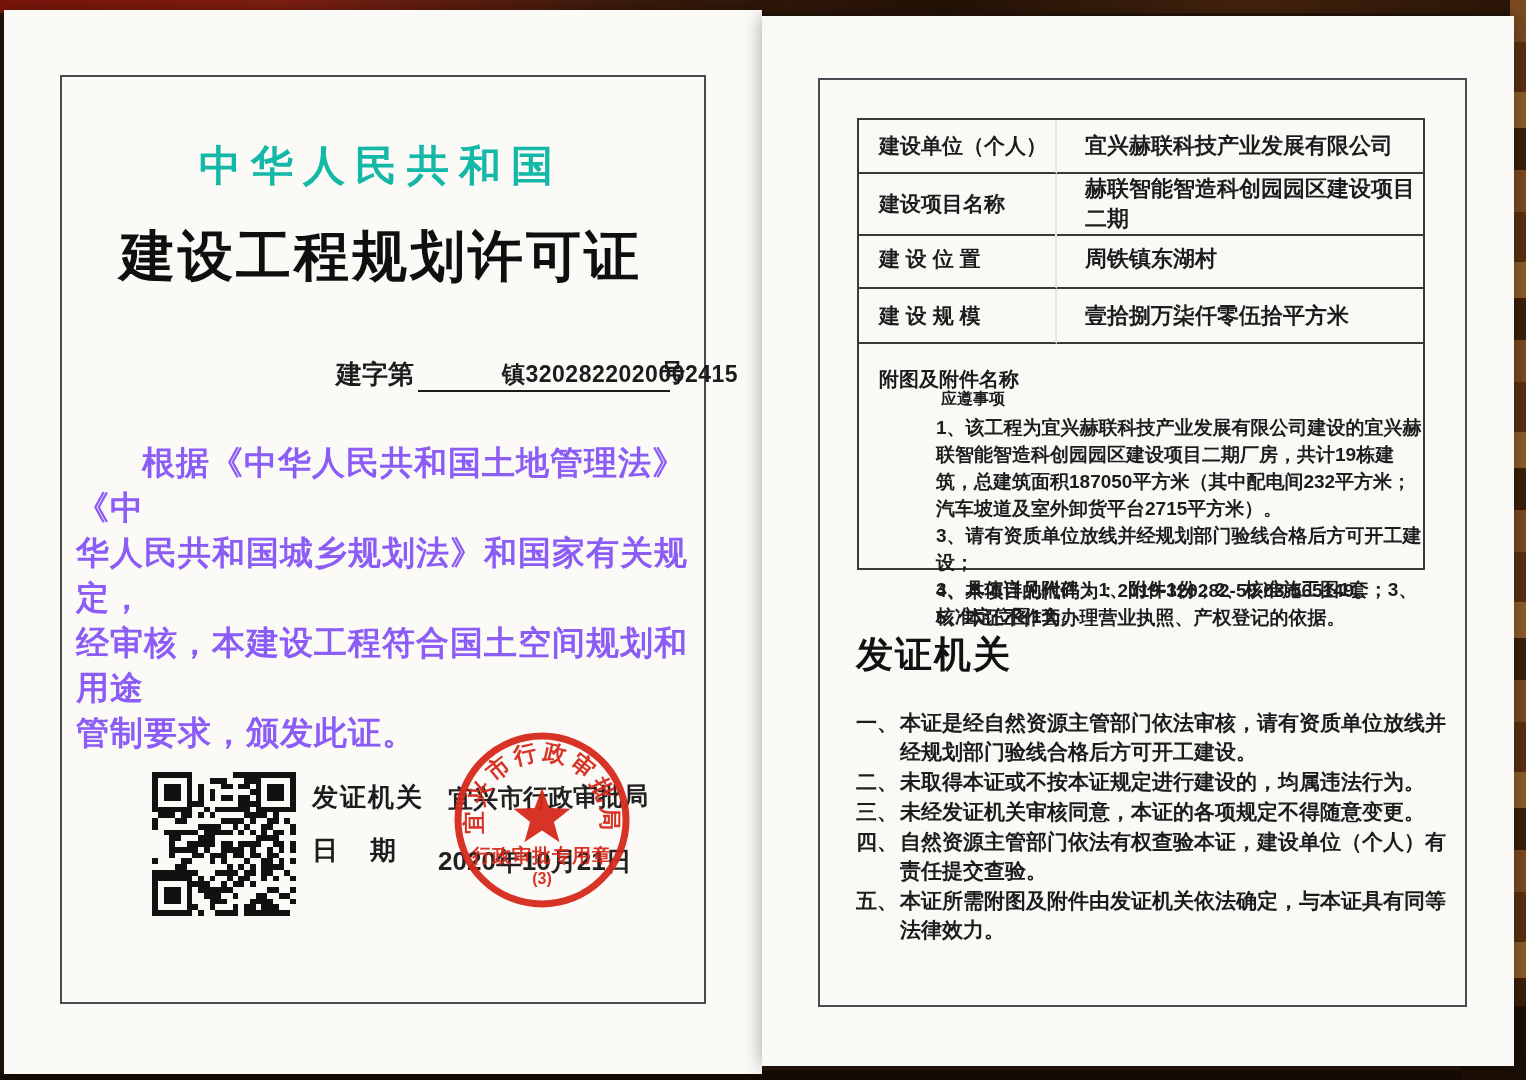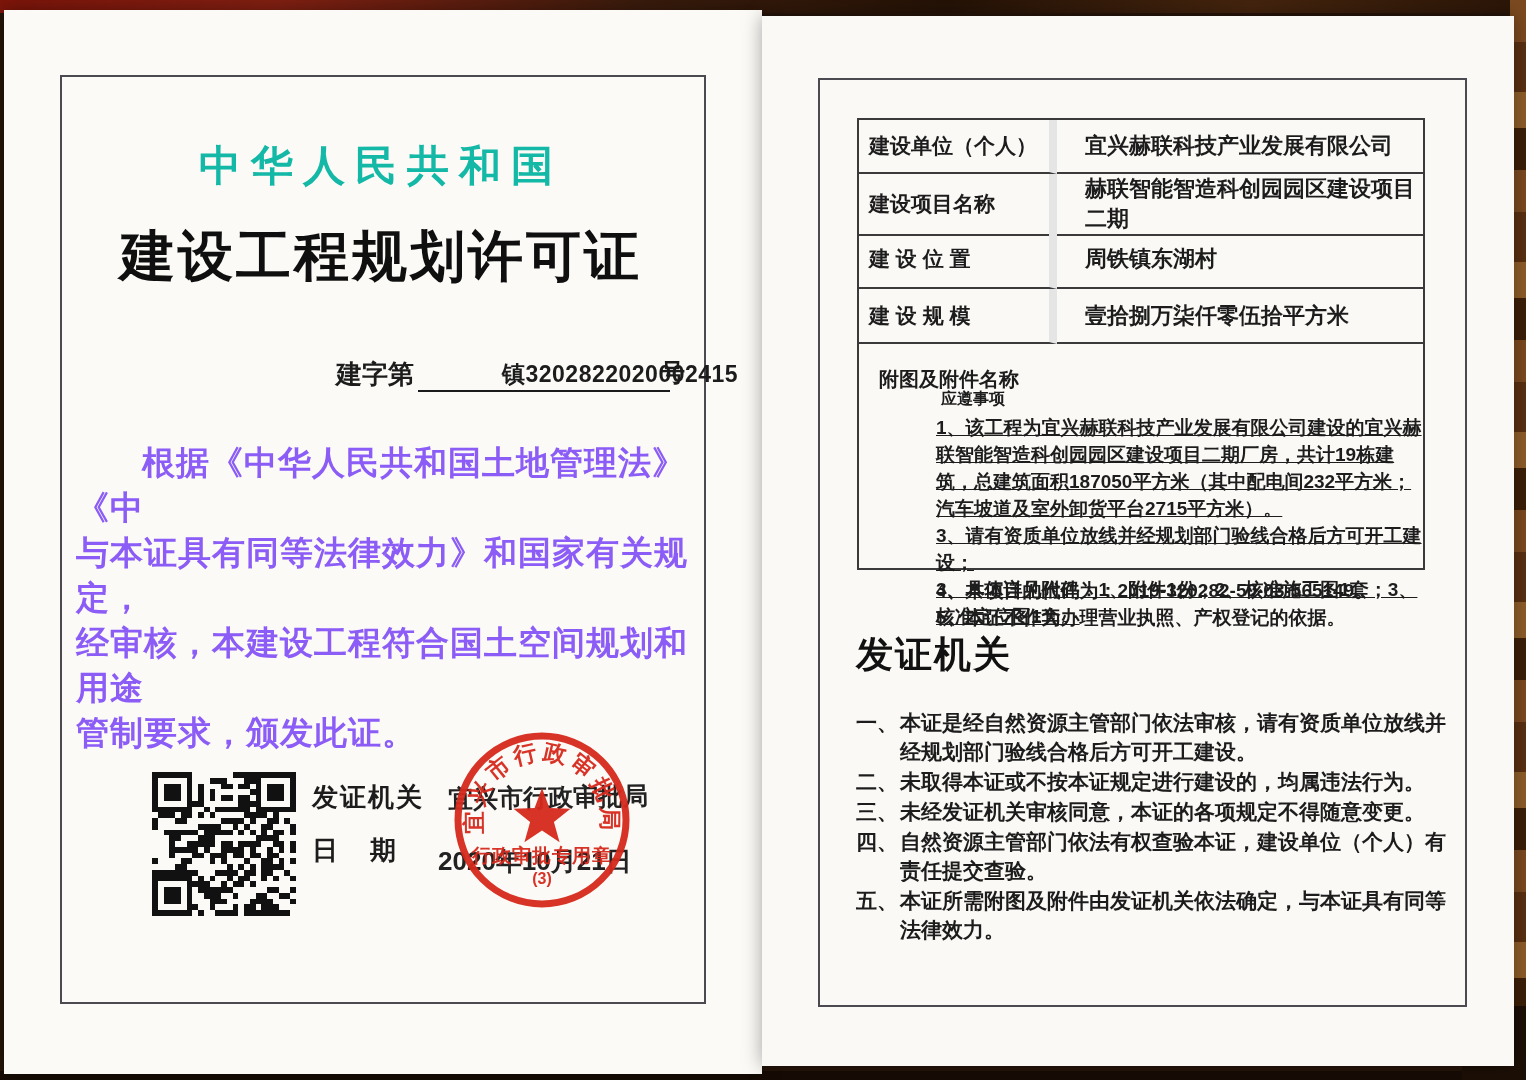--- a/index.html
+++ b/index.html
@@ -44,28 +44,28 @@
   .date-label{position:absolute;left:312px;top:833px;font-size:26px;font-weight:700;letter-spacing:32px;white-space:nowrap;}
   .issuer-value{position:absolute;left:448px;top:781px;font-size:25px;font-weight:700;
     transform:rotate(-1deg);white-space:nowrap;color:#222;}
   .date-value{position:absolute;left:438px;top:844px;font-size:26px;font-weight:700;white-space:nowrap;color:#222;}
   .seal{position:absolute;left:444px;top:722px;width:196px;height:196px;opacity:.95;}
   
   .cert-table{position:absolute;left:857px;top:118px;width:568px;height:452px;
     border:2px solid #3a3a3a;box-sizing:border-box;}
   .trow{display:grid;grid-template-columns:198px 1fr;}
   .trow .cell{border-bottom:2px solid #3a3a3a;display:flex;align-items:center;box-sizing:border-box;}
-  .trow .lbl{border-right:8px solid #e5e5e5;padding-left:10px;font-size:21px;font-weight:700;}
+  .trow .lbl{border-right:2px solid #e5e5e5;padding-left:20px;font-size:21px;font-weight:700;}
   .trow .val{padding-left:28px;font-size:22px;font-weight:700;}
   .r1{height:54px;} .r2{height:56px;} .r3{height:59px;} .r4{height:55px;}
   .attach-label{position:absolute;left:879px;top:366px;font-size:20px;font-weight:700;}
   .notes-label{position:absolute;left:941px;top:389px;font-size:16px;font-weight:700;}
   .notes{position:absolute;width:494px;font-size:19px;font-weight:700;line-height:27px;color:#1d1d1d;}
   .notes p{margin:0;}
-  .notes-in-box{left:936px;top:414px;text-decoration:underline;}
+  .notes-in-box{left:936px;top:414px;}
   .notes-below{left:936px;top:577px;width:502px;}
   .rules-title{position:absolute;left:856px;top:630px;font-size:37px;font-weight:bold;letter-spacing:2px;color:#111;}
   .rules{position:absolute;left:856px;top:708px;width:594px;font-size:21px;font-weight:700;line-height:29px;}
   .rule{display:flex;margin-bottom:1px;}
   .rule .num{flex:0 0 44px;}
   .rule .txt{flex:1;}
 </style>
 </head>
 <body>
 
@@ -83,21 +83,21 @@
 <div class="cert-title">建设工程规划许可证</div>
 
 <div class="permit-row">
   <span class="permit-prefix">建字第</span>
   <span class="permit-line"><span class="permit-number">镇3202822020002415</span></span>
   <span class="permit-suffix">号</span>
 </div>
 
 <div class="left-body">
   <div class="indent">根据《中华人民共和国土地管理法》《中</div>
-  <div>与本证具有同等法律效力》和国家有关规定，</div>
+  <div>华人民共和国城乡规划法》和国家有关规定，</div>
   <div>经审核，本建设工程符合国土空间规划和用途</div>
   <div>管制要求，颁发此证。</div>
 </div>
 
 <div class="qr"><svg viewBox="0 0 25 25" shape-rendering="crispEdges" fill="#111">
       <rect x="0" y="0" width="1" height="1"></rect>
       <rect x="1" y="0" width="1" height="1"></rect>
       <rect x="2" y="0" width="1" height="1"></rect>
       <rect x="3" y="0" width="1" height="1"></rect>
       <rect x="4" y="0" width="1" height="1"></rect>

